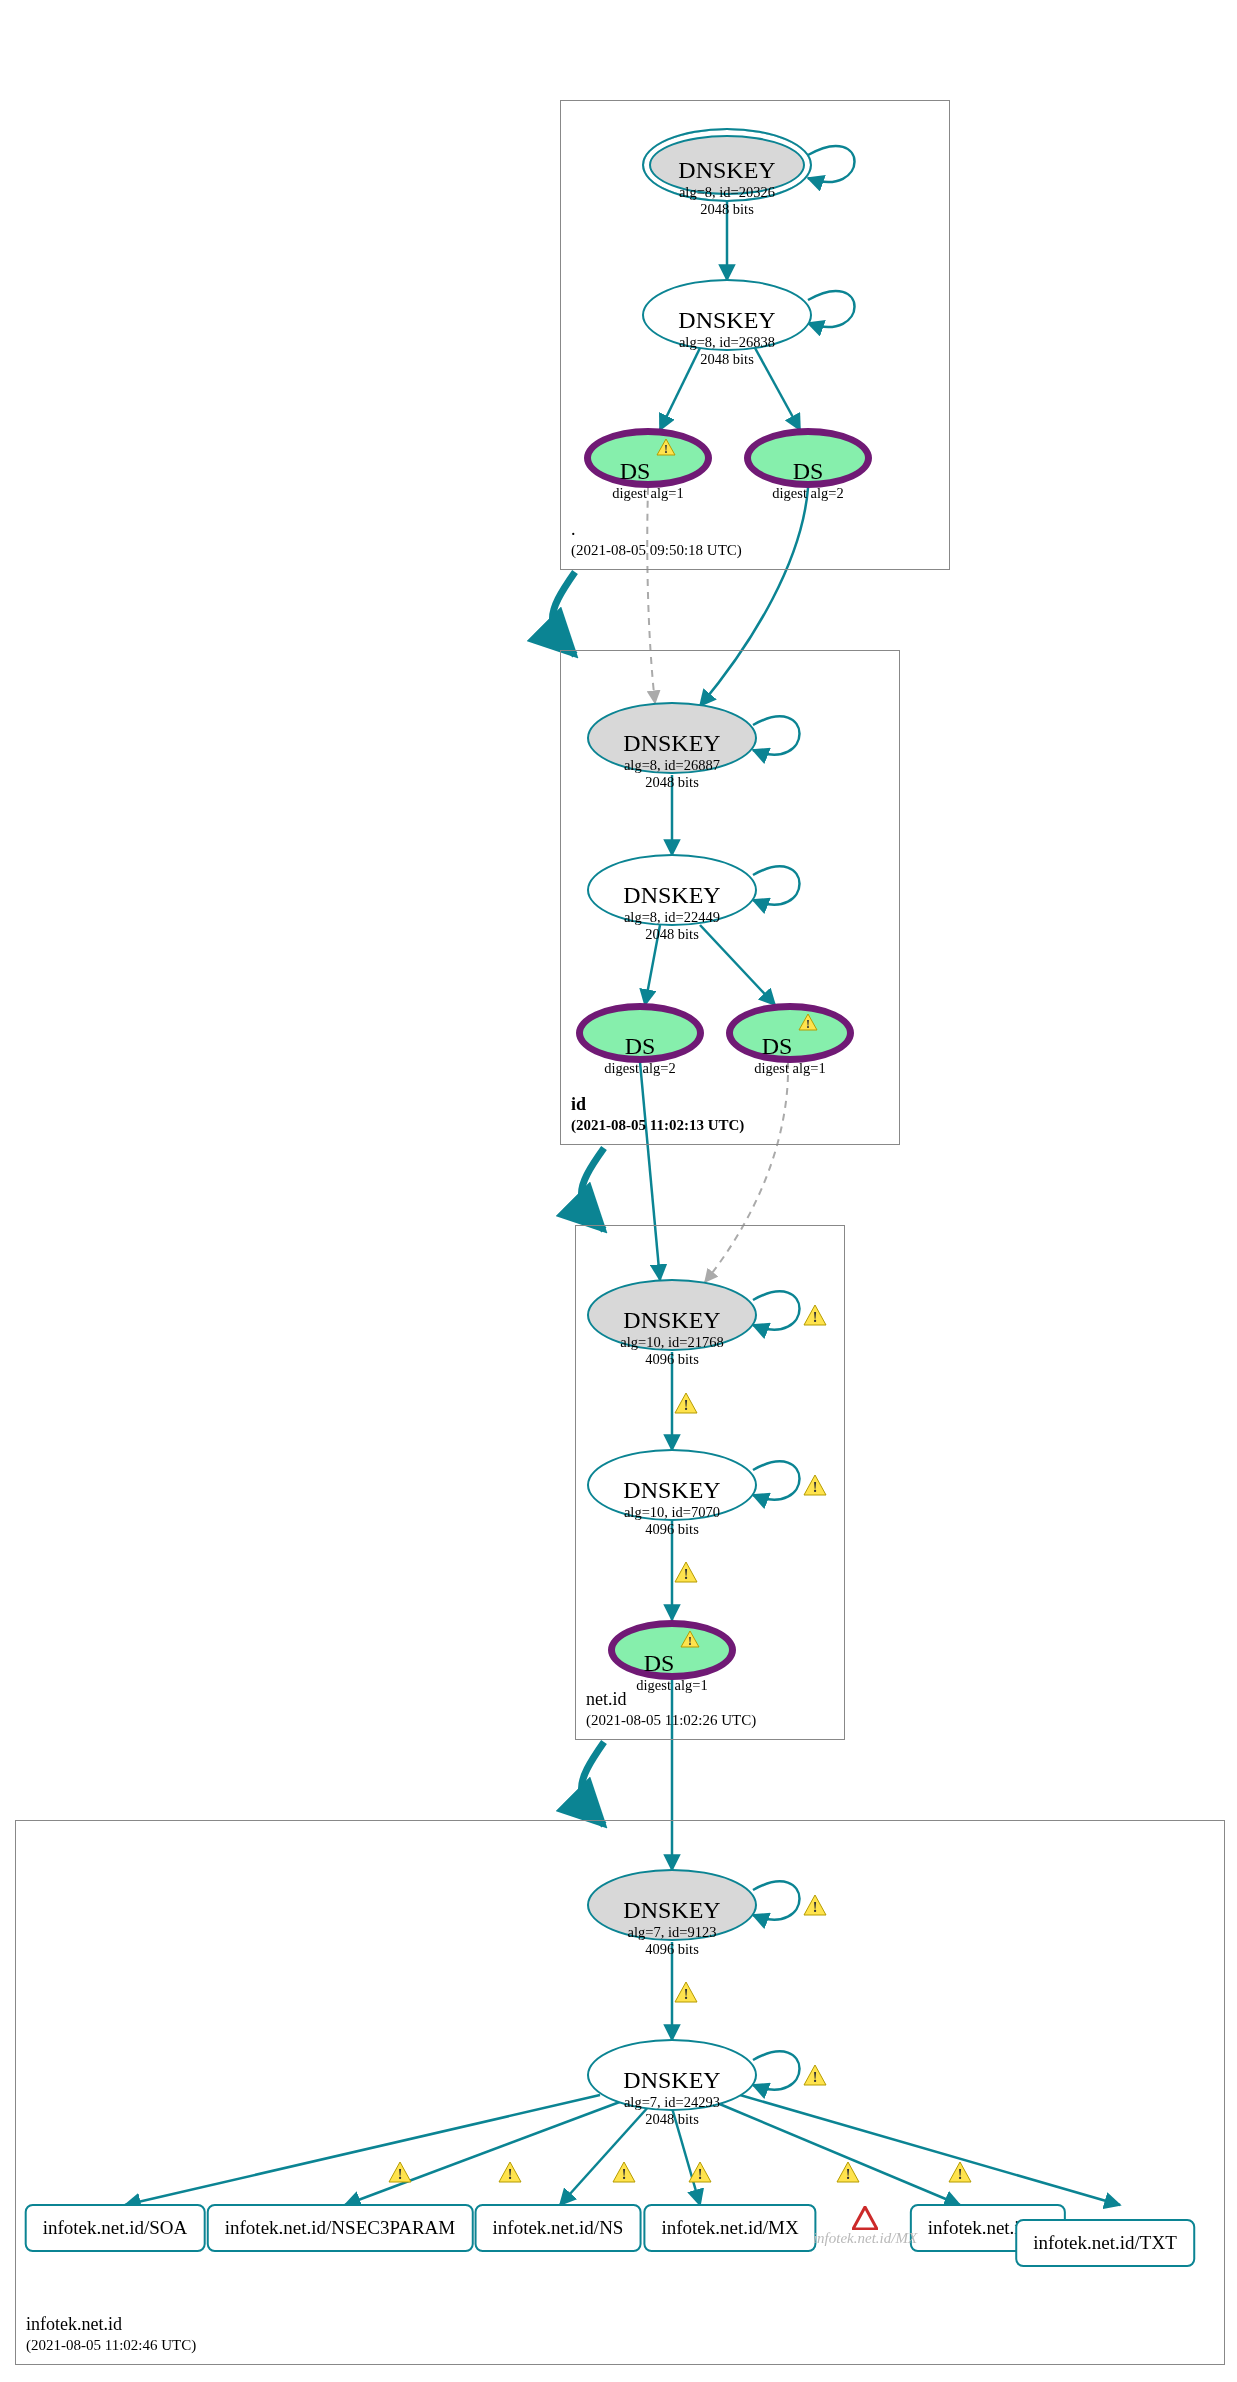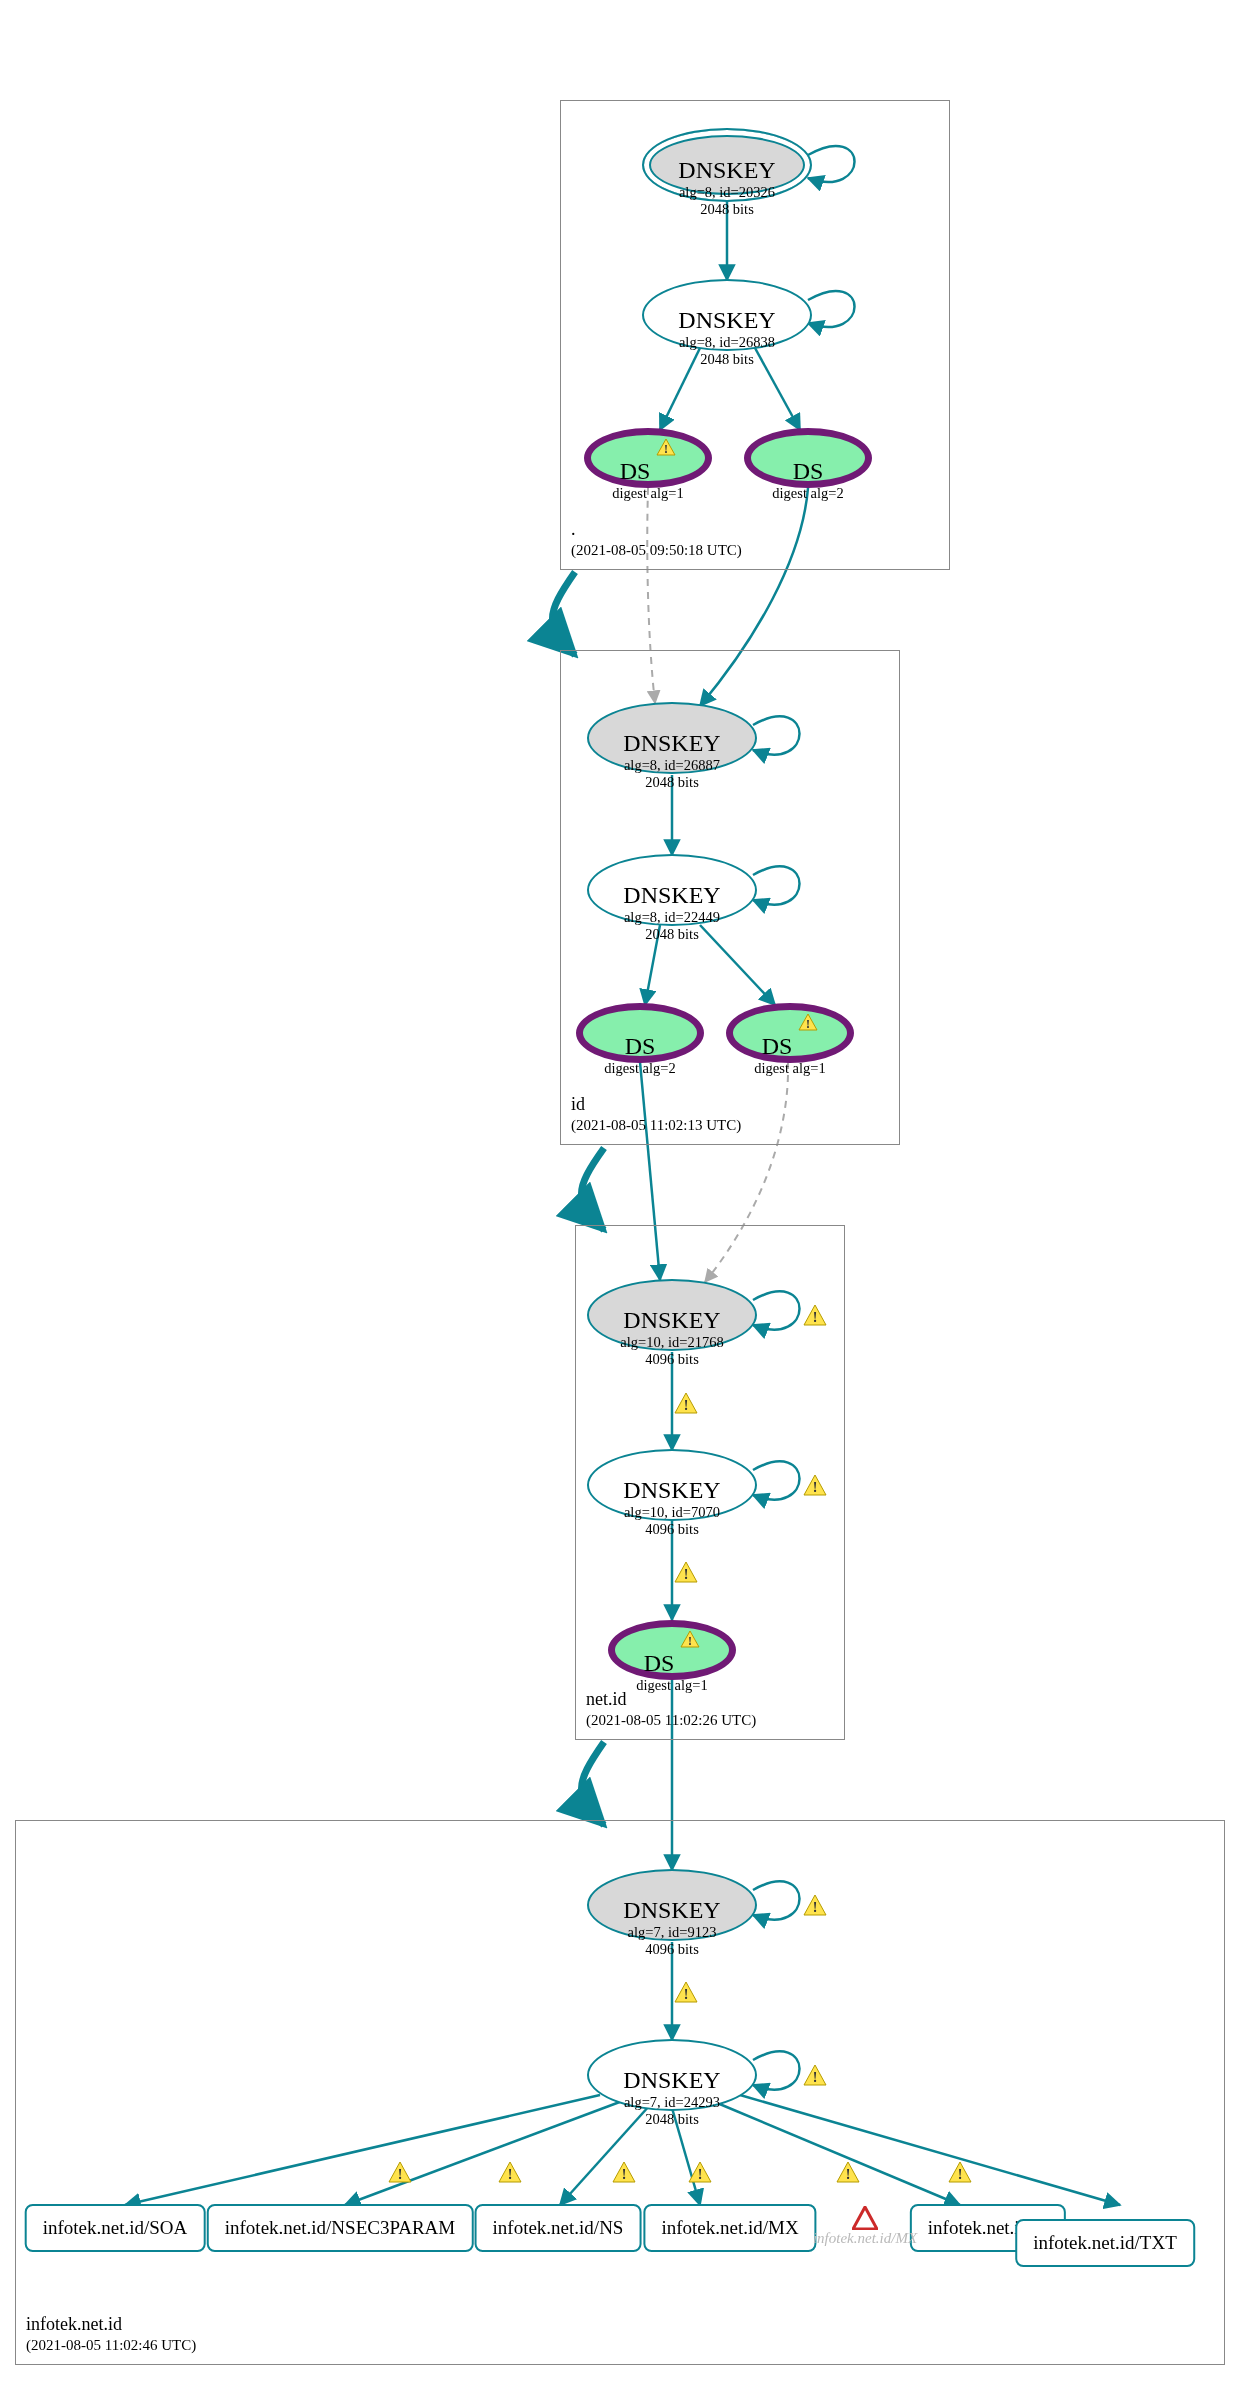--- a/index.html
+++ b/index.html
@@ -183,21 +183,21 @@
     <path d="M 740 2095 L 1120 2205" stroke="#0b8493" stroke-width="2.5" fill="none" marker-end="url(#arrow-teal)"></path>
   </svg>
 
   <div class="zone" style="left:560px; top:100px; width:390px; height:470px;">
     <div class="zone-label" style="bottom:10px;">
       <div>.</div>
       <div class="ts">(2021-08-05 09:50:18 UTC)</div>
     </div>
   </div>
 
-  <div class="zone" style="left:560px; top:650px; width:340px; height:495px;">
+  <div class="zone" style="left:560px; top:650px; width:340px; height:495px;font-weight:bold;">
     <div class="zone-label" style="bottom:10px;">
       <div>id</div>
       <div class="ts">(2021-08-05 11:02:13 UTC)</div>
     </div>
   </div>
 
   <div class="zone" style="left:575px; top:1225px; width:270px; height:515px;">
     <div class="zone-label" style="bottom:10px;">
       <div>net.id</div>
       <div class="ts">(2021-08-05 11:02:26 UTC)</div>

